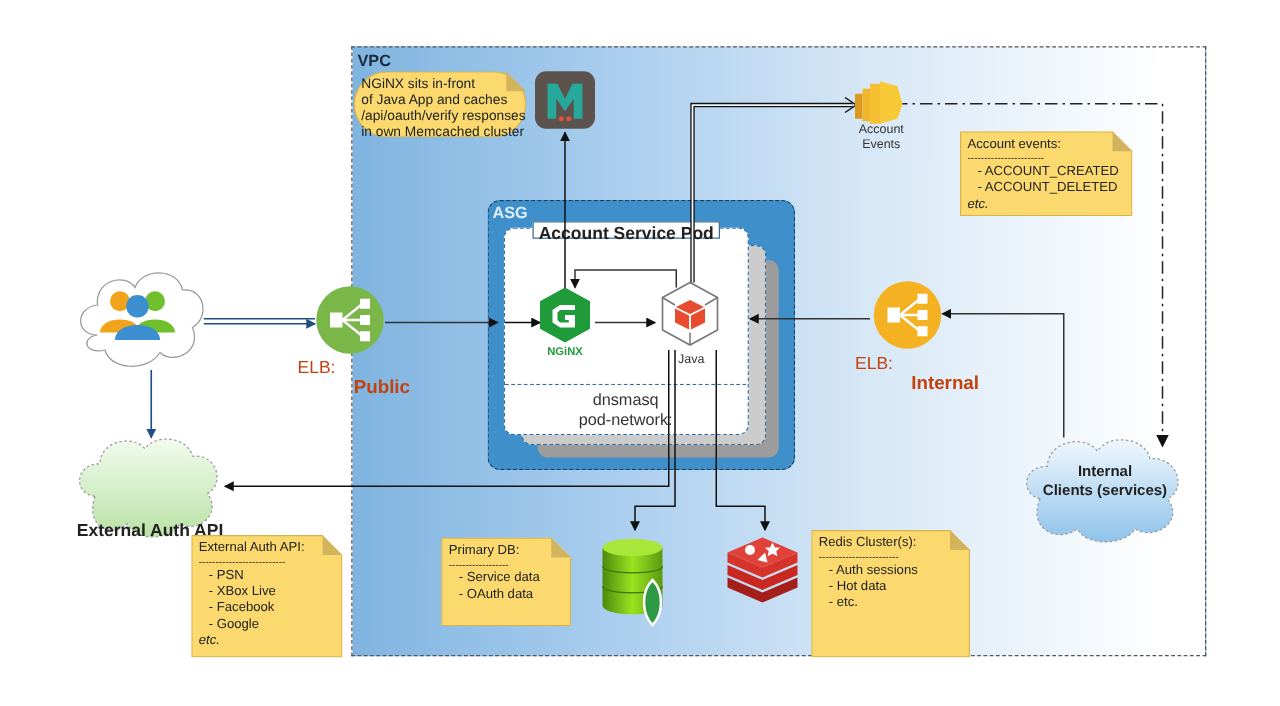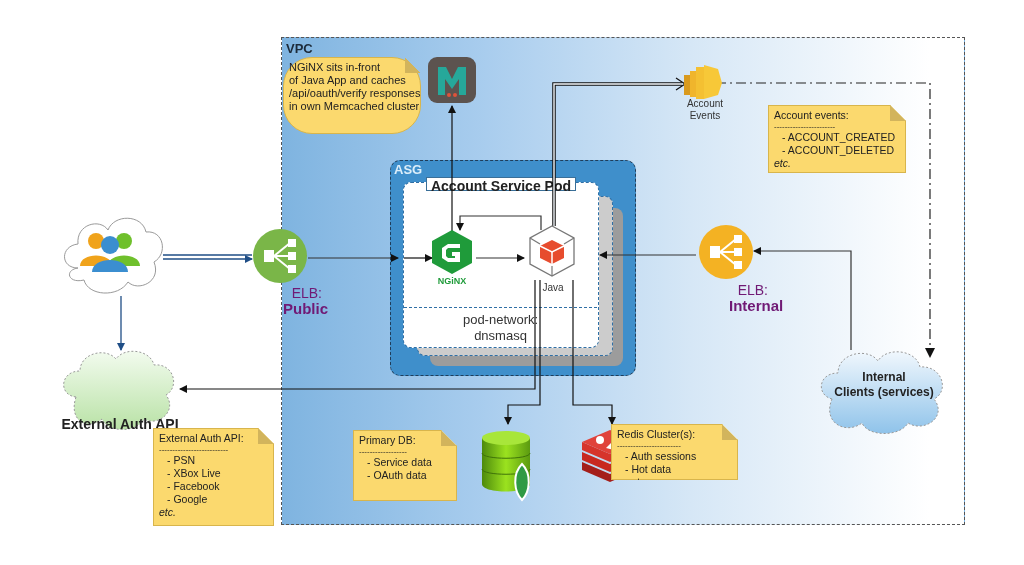--- a/index.html
+++ b/index.html
@@ -32,21 +32,21 @@
     font-size: 10.5px; line-height: 13px; padding: 3px 5px; color: #222;
     clip-path: polygon(0 0, calc(100% - 16px) 0, 100% 16px, 100% 100%, 0 100%);
   }
   .note::after {
     content: ""; position: absolute; right: -1px; top: -1px; width: 16px; height: 16px;
     background: linear-gradient(225deg, transparent 50%, #d2b45c 50%);
   }
   .note .line { white-space: pre; display: block; }
   .note .indent { padding-left: 8px; }
   .note .it { font-style: italic; }
-  .elb-label { text-align: right; font-size: 14px; line-height: 16px; color: #701a75; }
+  .elb-label { text-align: left; font-size: 14px; line-height: 16px; color: #c2410c; }
   .elb-label b { font-size: 15px; padding-left: 45px; }
   .icon-label { font-size: 10px; text-align: center; color: #333; line-height: 12px; }
   svg { overflow: visible; }
   .cloud-text { font-weight: bold; font-size: 12px; text-align: center; color: #222; line-height: 15px; }
 </style>
 </head>
 <body>
 
 <div id="vpc" class="abs">
   <span class="abs region-label" style="left:4px;top:3px;">VPC</span>
@@ -59,22 +59,22 @@
 </svg>
 
 <div id="asg" class="abs">
   <span class="abs region-label" style="left:3px;top:1px;color:#dceefa;">ASG</span>
 </div>
 <div class="abs pod-shadow2"></div>
 <div class="abs pod-shadow1"></div>
 <div id="pod" class="abs"></div>
 <div id="pod-title" class="abs">Account Service Pod</div>
 <div id="pod-network" class="abs">
+  <div>dnsmasq</div>
   <div>pod-network:</div>
-  <div>dnsmasq</div>
 </div>
 
 <svg class="abs" style="left:0;top:0;" width="1024" height="565">
   <defs>
     <marker id="ah" markerWidth="8" markerHeight="8" refX="7" refY="4" orient="auto" markerUnits="userSpaceOnUse">
       <path d="M0,0 L8,4 L0,8 z" fill="#111"></path>
     </marker>
     <marker id="ahb" markerWidth="8" markerHeight="8" refX="7" refY="4" orient="auto" markerUnits="userSpaceOnUse">
       <path d="M0,0 L8,4 L0,8 z" fill="#1f4e86"></path>
     </marker>
@@ -143,21 +143,21 @@
   <defs>
       <linearGradient id="gg" x1="0" y1="0" x2="0" y2="1">
         <stop offset="0" stop-color="#f2fbee"></stop>
         <stop offset="1" stop-color="#b9e2a6"></stop>
       </linearGradient>
     </defs>
   <path d="M18,52 C0,50 2,26 22,26 C22,8 48,2 58,14 C66,2 92,4 96,20 C116,18 122,42 108,50 C120,66 100,82 86,74 C78,88 50,88 44,74 C30,86 10,76 18,52 Z" fill="url(#gg)" stroke="#999" stroke-width="1" stroke-dasharray="2,2"></path>
 </svg>
 <div class="abs cloud-text" style="left:58px;top:376px;width:124px;font-size:14px;margin-top:41px;">External Auth API</div>
 
-<div class="note" style="left:283px;top:57px;width:138px;height:77px;font-size:11px;border-radius:29px;">
+<div class="note" style="left:283px;top:57px;width:138px;height:53px;font-size:11px;border-radius:29px;">
   <span class="line">NGiNX sits in-front</span>
   <span class="line">of Java App and caches</span>
   <span class="line">/api/oauth/verify responses</span>
   <span class="line">in own Memcached cluster</span>
 </div>
 
 <svg class="abs" style="left:428px;top:57px;" width="48" height="46">
   <rect x="0" y="0" width="48" height="46" rx="9" fill="#5c534f"></rect>
   <path d="M10,38 L10,10 L18,10 L24,22 L30,10 L38,10 L38,38 L31,38 L31,22 L24,32 L17,22 L17,38 Z" fill="#26a89a"></path>
   <circle cx="21" cy="38" r="2" fill="#e0533a"></circle>
@@ -264,19 +264,19 @@
 <svg class="abs" style="left:580px;top:428px;" width="62" height="56">
   <path d="M2,34 L30,46 L58,34 L58,42 L30,54 L2,42 Z" fill="#a41e1a"></path>
   <path d="M2,24 L30,36 L58,24 L58,32 L30,44 L2,32 Z" fill="#c8281f"></path>
   <path d="M2,14 L30,26 L58,14 L58,22 L30,34 L2,22 Z" fill="#d6342b"></path>
   <path d="M2,14 L30,2 L58,14 L30,26 Z" fill="#e0423a"></path>
   <circle cx="20" cy="12" r="4" fill="#fff"></circle>
     <polygon points="38,6 40,10 44,10 41,13 42,17 38,15 34,17 35,13 32,10 36,10" fill="#fff"></polygon>
   <polygon points="26,20 32,14 34,22" fill="#fff"></polygon>
 </svg>
 
-<div class="note" style="left:611px;top:424px;width:127px;height:56px;">
+<div class="note" style="left:649px;top:424px;width:127px;height:102px;">
   <span class="line">Redis Cluster(s):</span>
   <span class="line" style="font-size:8px;line-height:9px;">------------------------</span>
   <span class="line indent">- Auth sessions</span>
   <span class="line indent">- Hot data</span>
   <span class="line indent">- etc.</span>
 </div>
 
 </body></html>

